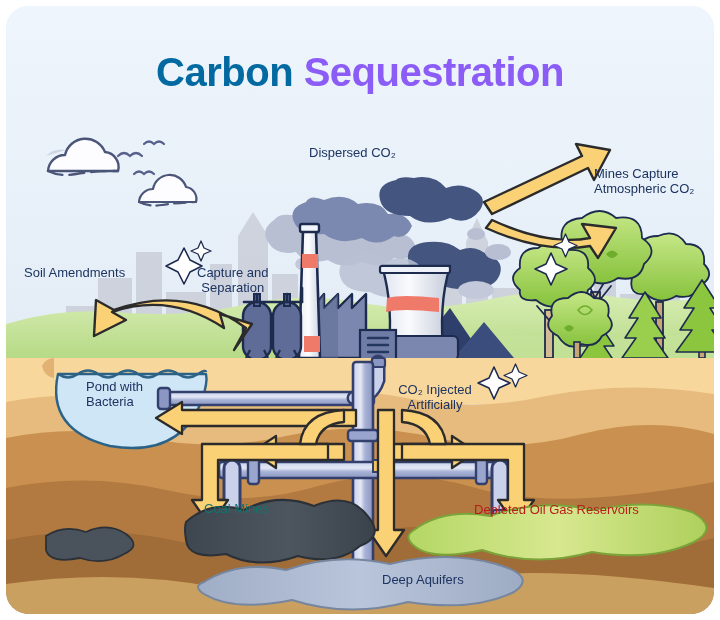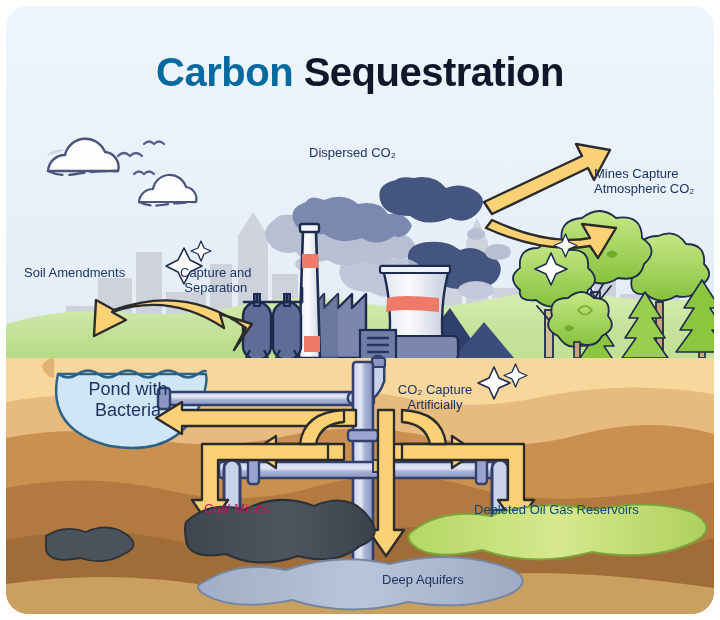--- a/index.html
+++ b/index.html
@@ -4,24 +4,24 @@
 <style>
   html,body{margin:0;padding:0;background:#ffffff;}
   body{font-family:"Liberation Sans",sans-serif;}
   #stage{position:relative;width:720px;height:620px;overflow:hidden;background:#fff;}
   #card{position:absolute;left:6px;top:6px;width:708px;height:608px;border-radius:22px;overflow:hidden;
         background:#eef4fb;}
   svg#scene{position:absolute;left:0;top:0;width:708px;height:608px;display:block;}
   .ttl{position:absolute;left:0;top:44px;width:708px;text-align:center;font-size:40px;font-weight:bold;
        letter-spacing:-0.5px;white-space:nowrap;}
   .ttl .c1{color:#0369a1;}
-  .ttl .c2{color:#0f172a;}
+  .ttl .c2{color:#8b5cf6;}
   .lab{position:absolute;font-weight:normal;color:#1d3461;line-height:1.18;white-space:pre-line;}
-  .lab.w{color:#be185d;}
-  .lab.d{color:#0c4a6e;text-align:right;}
+  .lab.w{color:#0f766e;}
+  .lab.d{color:#b91c1c;text-align:right;}
 </style>
 </head>
 <body>
 
 <div id="stage">
   <div id="card">
 
   <svg id="scene" viewBox="0 0 708 608">
     <defs>
       <linearGradient id="gSky" x1="0" y1="0" x2="0" y2="1">
@@ -336,27 +336,27 @@
     <span class="c1">Carbon</span><span class="c2"> Sequestration</span>
   </div>
 
   <div class="lab" style="left:303px;top:139px;font-size:13px;">Dispersed CO₂</div>
 
   <div class="lab" style="left:588px;top:160px;font-size:13px;text-align:left;">Mines Capture
 Atmospheric CO₂</div>
 
   <div class="lab" style="left:18px;top:259px;font-size:13px;">Soil Amendments</div>
 
-  <div class="lab" style="left:174px;top:259px;font-size:13px;text-align:center;">Capture and
+  <div class="lab" style="left:191px;top:259px;font-size:13px;text-align:center;">Capture and
 Separation</div>
 
-  <div class="lab" style="left:80px;top:373px;font-size:18px;text-align:center;width:84px;">Pond with
+  <div class="lab" style="left:80px;top:373px;font-size:13px;text-align:left;width:84px;">Pond with
 Bacteria</div>
 
-  <div class="lab" style="left:383px;top:376px;font-size:13px;text-align:center;width:92px;">CO₂ Capture
+  <div class="lab" style="left:383px;top:376px;font-size:13px;text-align:center;width:92px;">CO₂ Injected
 Artificially</div>
 
   <div class="lab w" style="left:198px;top:495px;font-size:13px;">Coal Mines</div>
 
   <div class="lab d" style="left:468px;top:496px;font-size:13px;">Depleted Oil Gas Reservoirs</div>
 
   <div class="lab" style="left:376px;top:566px;font-size:13px;">Deep Aquifers</div>
 
   </div>
 </div>

